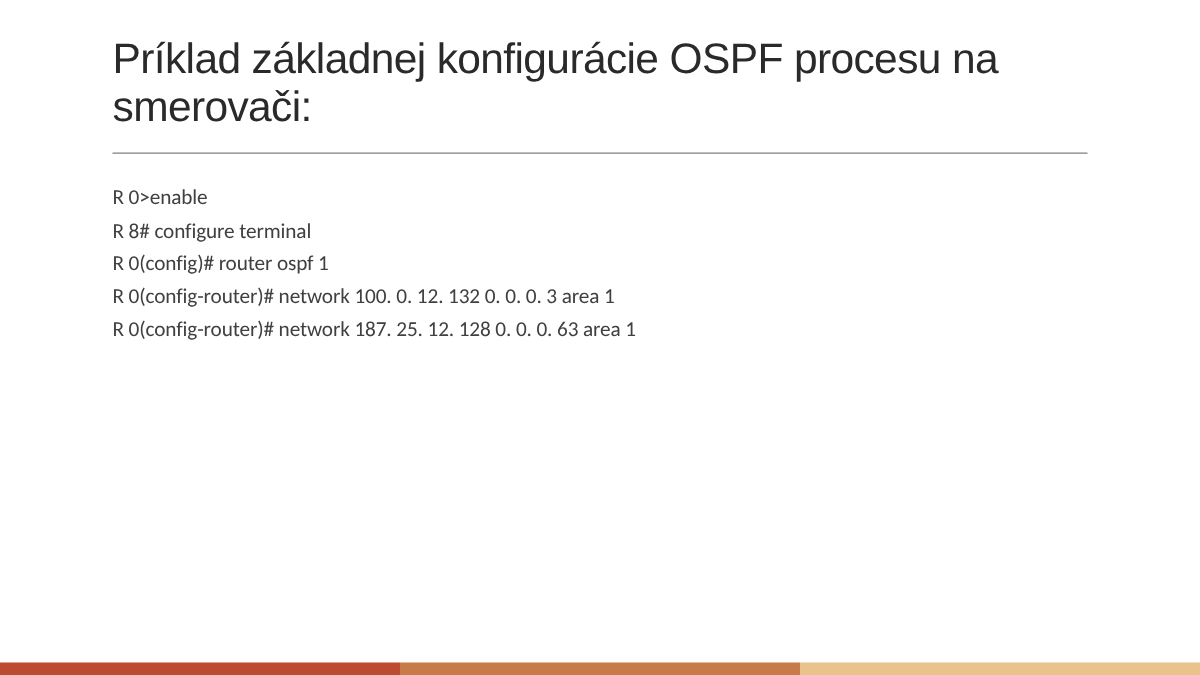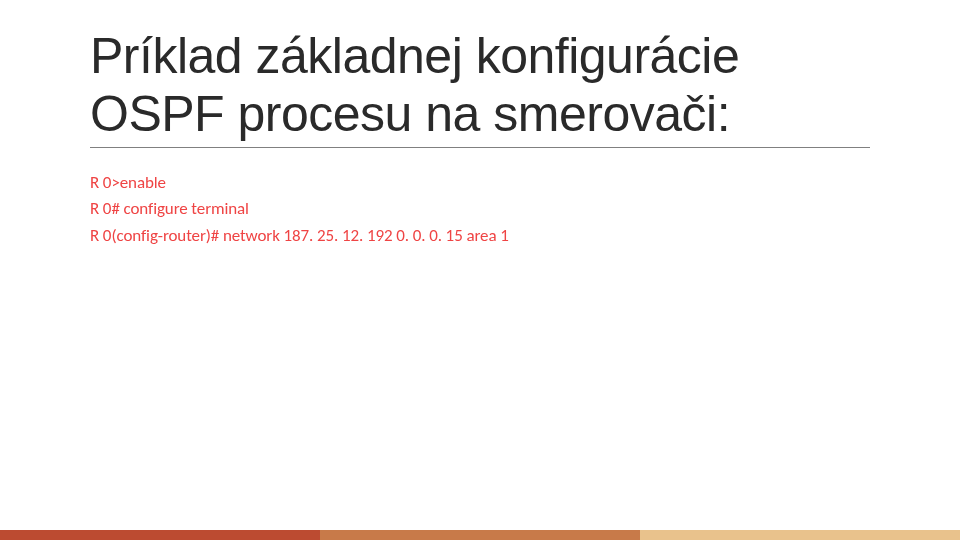--- a/index.html
+++ b/index.html
@@ -14,37 +14,37 @@
       font-family: "Segoe UI", "Calibri Light", "Helvetica Neue", Arial, sans-serif;
       position: relative;
       overflow: hidden;
     }
     .slide {
       padding: 28px 90px 0 90px;
       width: 100%;
       height: 100%;
     }
     .title {
-      font-size: 50px;
+      font-size: 34px;
       font-weight: 300;
       color: #2a2a2a;
       line-height: 1.15;
       letter-spacing: -0.5px;
-      margin-bottom: 4px;
+      margin-bottom: 16px;
     }
     .title-underline {
       border: none;
       border-top: 1px solid #808080;
       margin-bottom: 22px;
       width: 100%;
     }
     .config-block {
       font-size: 17px;
       font-weight: 400;
-      color: #ef4444;
+      color: #404040;
       line-height: 1.55;
       font-family: "Segoe UI", "Calibri", Arial, sans-serif;
       letter-spacing: -0.1px;
     }
     .config-line {
       display: block;
     }
     .footer-bar {
       position: absolute;
       bottom: 0;
@@ -70,22 +70,24 @@
     }
   </style>
 </head>
 <body>
 
 <div class="slide">
   <h1 class="title">Príklad základnej konfigurácie OSPF procesu na smerovači:</h1>
   <hr class="title-underline">
   <div class="config-block">
     <span class="config-line">R 0&gt;enable</span>
-    <span class="config-line">R 0# configure terminal</span>
-    <span class="config-line">R 0(config-router)# network 187. 25. 12. 192 0. 0. 0. 15 area 1</span>
+    <span class="config-line">R 8# configure terminal</span>
+    <span class="config-line">R 0(config)# router ospf 1</span>
+    <span class="config-line">R 0(config-router)# network 100. 0. 12. 132 0. 0. 0. 3 area 1</span>
+    <span class="config-line">R 0(config-router)# network 187. 25. 12. 128 0. 0. 0. 63 area 1</span>
   </div>
 </div>
 
 <div class="footer-bar">
   <div class="footer-seg-1"></div>
   <div class="footer-seg-2"></div>
   <div class="footer-seg-3"></div>
 </div>
 
 </body></html>

